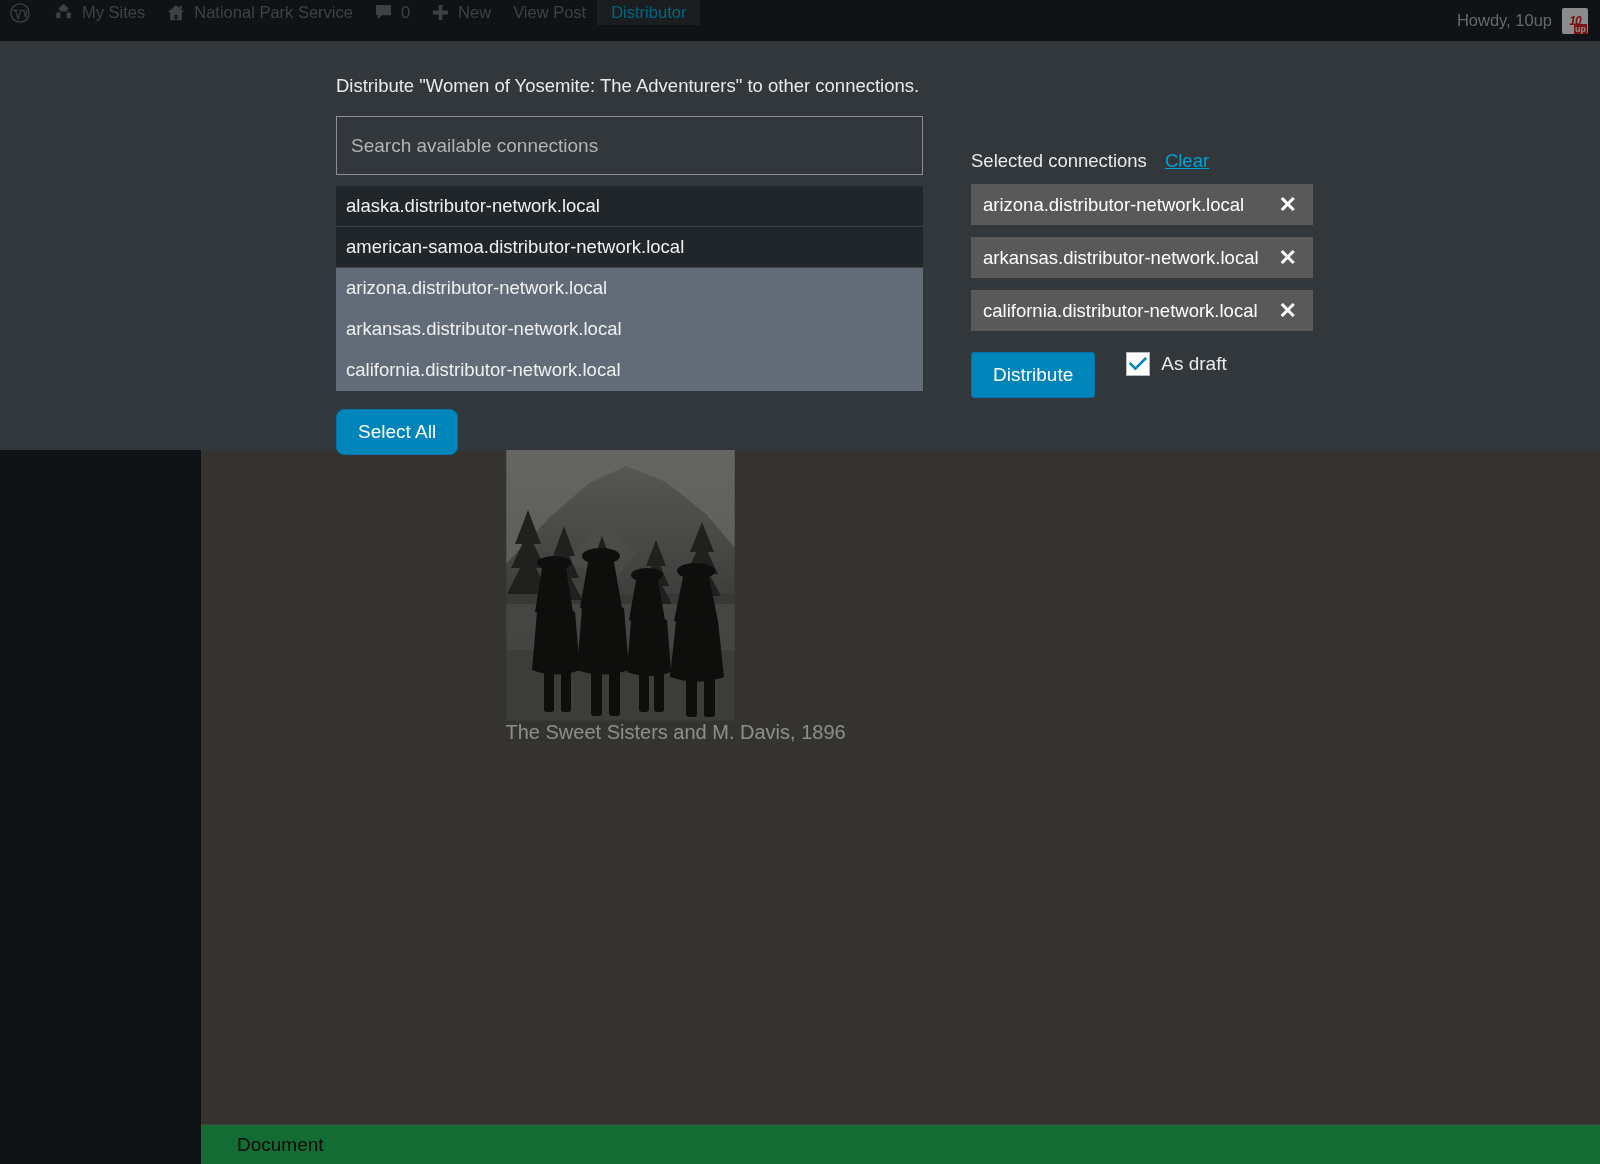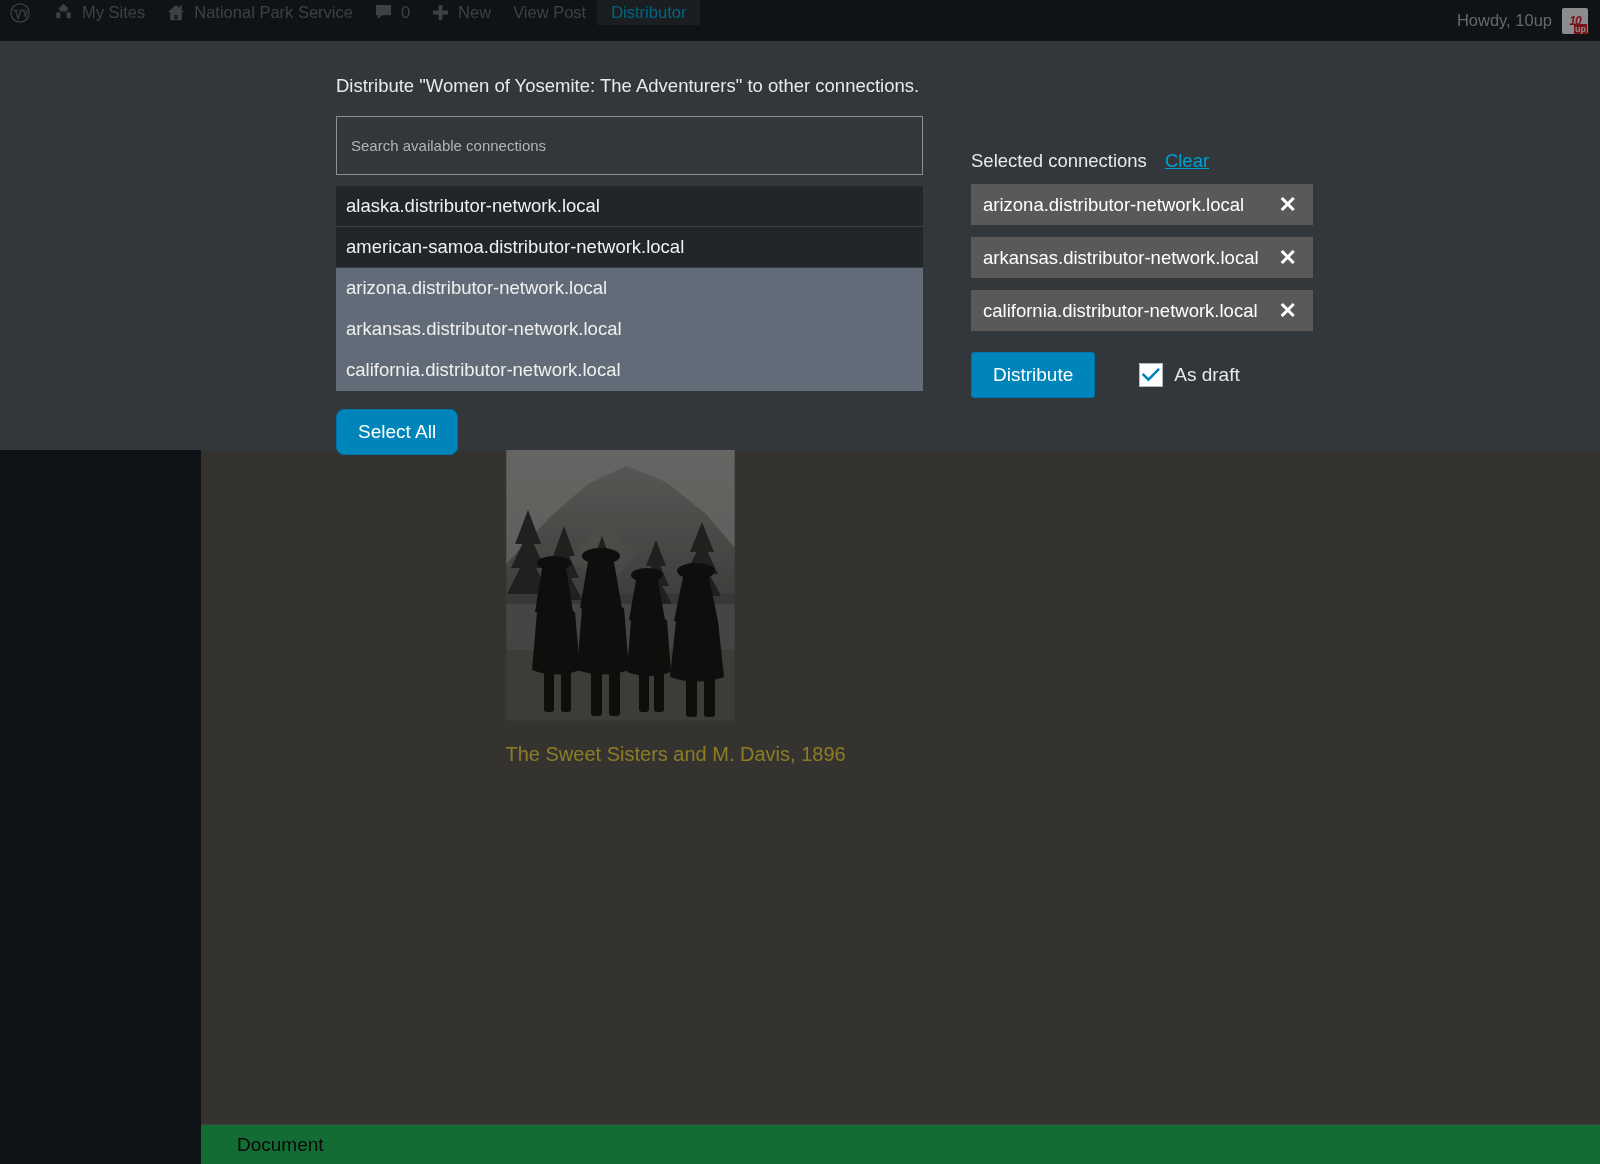--- a/index.html
+++ b/index.html
@@ -80,21 +80,21 @@
     letter-spacing: .1px;
   }
   .post-para a { color: #1b4e72; text-decoration: underline; }
   .post-figure { margin-top: 52px; }
   .post-img {
     width: 229px; height: 277px; display: block;
     background: #8a8a88; overflow: hidden; position: relative;
   }
   .post-caption {
     font-family: "Liberation Sans", sans-serif;
-    font-size: 20px; color: #fde047; margin-top: 22px;
+    font-size: 20px; color: #ffffff; 
   }
   
   .bottombar {
     position: absolute; left: 201px; right: 0; bottom: 0; height: 40px;
     background: #22c55e;
     border-top: 1px solid #7b7874;
     display: flex; align-items: center;
     padding-left: 36px;
     font-size: 19px; color: #14120f;
     z-index: 6;
@@ -113,21 +113,21 @@
   .dist-inner { position: absolute; left: 336px; top: 0; right: 0; }
   .dist-title { font-size: 18.5px; color: #e9e9e9; padding-top: 34px; }
 
   .dist-cols { display: flex; gap: 0; margin-top: 19px; }
   .dist-left { width: 587px; }
   .dist-right { margin-left: 48px; width: 342px; }
 
   .search-box {
     width: 100%; height: 59px;
     background: #32373c; border: 1px solid #8c8f94;
-    color: #c7c7c7; font-size: 15px;
+    color: #c7c7c7; font-size: 19px;
     padding: 0 14px;
     font-family: "Liberation Sans", sans-serif;
     outline: none;
   }
   .search-box::placeholder { color: #b3b3b3; }
 
   .conn-list {
     margin-top: 11px;
     border: 0;
     width: 100%;
@@ -162,21 +162,21 @@
     background: #595959;
     display: flex; align-items: center; justify-content: space-between;
     padding: 0 16px 0 12px;
     font-size: 18.5px; color: #fff;
   }
   .chip-x {
     font-size: 22px; line-height: 1; color: #fff; cursor: pointer;
     font-family: "Liberation Sans", sans-serif; font-weight: bold;
   }
 
-  .dist-actions { display: flex; align-items: center; gap: 44px; margin-top: 21px; }
+  .dist-actions { display: flex; align-items: flex-start; gap: 31px; margin-top: 21px; }
   .btn-distribute {
     background: #0085ba; color: #fff;
     border: 1px solid #0073aa; border-radius: 3px;
     font-size: 19px; font-family: "Liberation Sans", sans-serif;
     padding: 11px 21px; cursor: pointer;
   }
   .draft-wrap { display: flex; align-items: center; gap: 11px; cursor: pointer; }
   .cbx {
     width: 24px; height: 24px; background: #fff; border: 1px solid #b4b9be;
     display: flex; align-items: center; justify-content: center;

